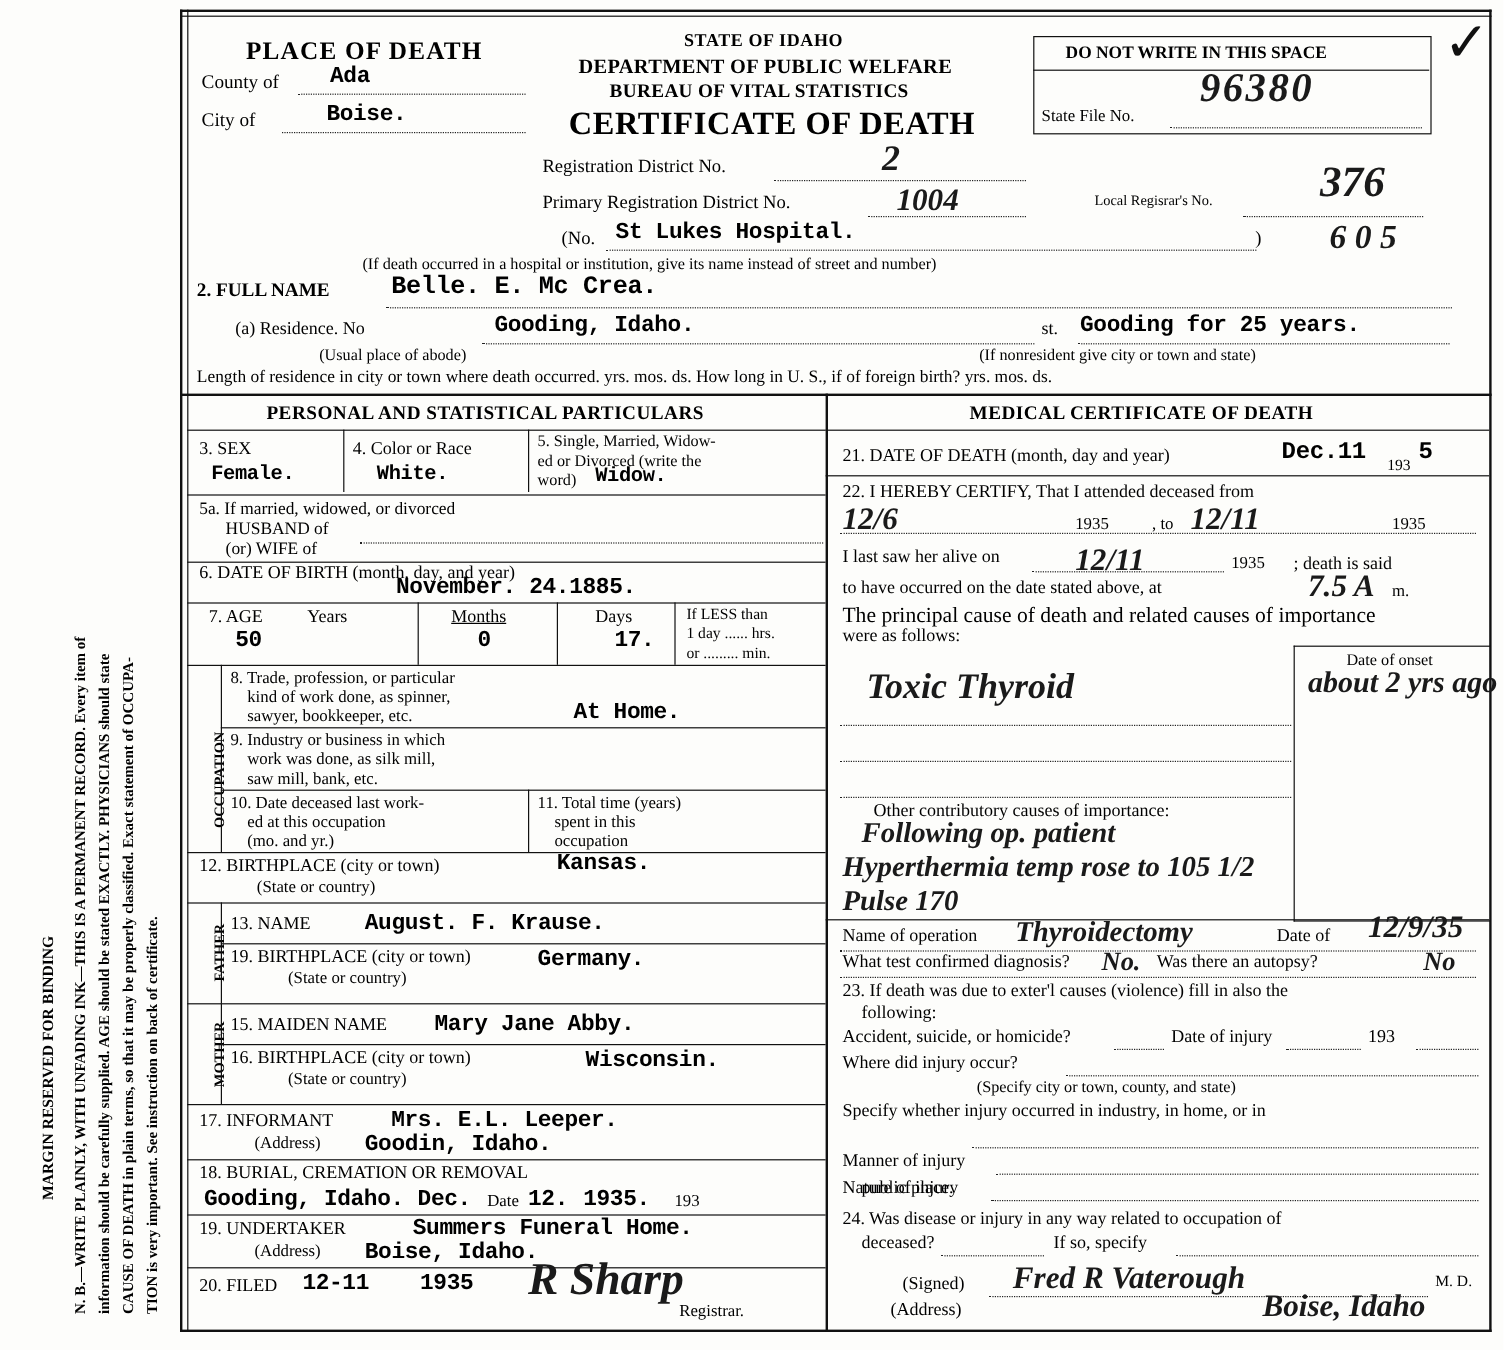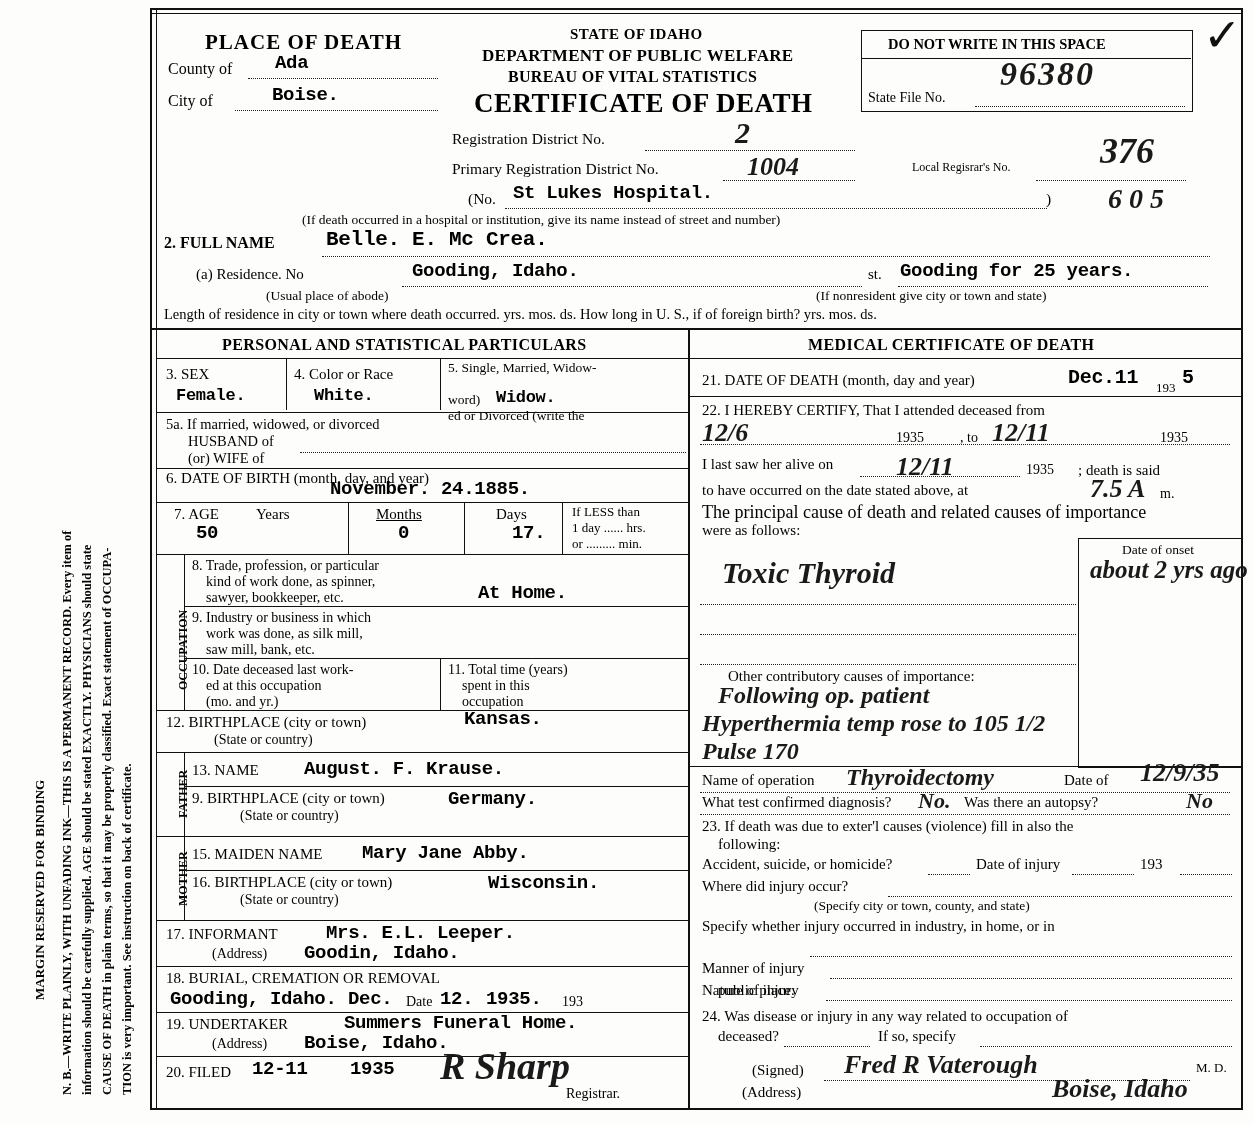--- a/index.html
+++ b/index.html
@@ -123,21 +123,21 @@
 
   <div class="t lbl" style="left:166px;top:366px;font-size:15px;">3.  SEX</div>
   <div class="t typed mid" style="left:176px;top:386px;">Female.</div>
   <div class="ln vln" style="left:286px;top:358px;height:52px;width:1.2px;"></div>
 
   <div class="t lbl" style="left:294px;top:366px;font-size:15px;">4.  Color or Race</div>
   <div class="t typed mid" style="left:314px;top:386px;">White.</div>
   <div class="ln vln" style="left:440px;top:358px;height:52px;width:1.2px;"></div>
 
   <div class="t lbl" style="left:448px;top:360px;font-size:13.5px;">5.  Single,  Married,  Widow-</div>
-  <div class="t lbl" style="left:448px;top:376px;font-size:13.5px;margin-top:32px;">ed or Divorced (write the</div>
+  <div class="t lbl" style="left:448px;top:376px;font-size:13.5px;">ed or Divorced (write the</div>
   <div class="t lbl" style="left:448px;top:392px;font-size:13.5px;">word)</div>
   <div class="t typed mid" style="left:496px;top:388px;">Widow.</div>
 
   <div class="ln hln" style="left:156px;top:412px;width:532px;height:1.2px;"></div>
 
   <div class="t lbl" style="left:166px;top:416px;font-size:14.5px;">5a.  If married, widowed, or divorced</div>
   <div class="t lbl" style="left:188px;top:433px;font-size:14.5px;">HUSBAND of</div>
   <div class="t lbl" style="left:188px;top:450px;font-size:14.5px;">(or) WIFE of</div>
   <div class="dot" style="left:300px;top:452px;width:386px;"></div>
   <div class="ln hln" style="left:156px;top:468px;width:532px;height:1.2px;"></div>
@@ -187,21 +187,21 @@
   <div class="t lbl" style="left:166px;top:714px;font-size:15px;">12. BIRTHPLACE (city or town)</div>
   <div class="t lbl" style="left:214px;top:732px;font-size:14px;">(State or country)</div>
   <div class="t typed" style="left:464px;top:708px;font-size:19px;">Kansas.</div>
   <div class="ln hln" style="left:156px;top:752px;width:532px;height:1.2px;"></div>
 
   <div class="occ-rot" style="left:176px;top:818px;">FATHER</div>
   <div class="ln vln" style="left:184px;top:752px;height:84px;width:1.2px;"></div>
   <div class="t lbl" style="left:192px;top:762px;font-size:15px;">13. NAME</div>
   <div class="t typed" style="left:304px;top:758px;font-size:19px;">August. F. Krause.</div>
   <div class="ln hln" style="left:184px;top:786px;width:504px;height:1.1px;"></div>
-  <div class="t lbl" style="left:192px;top:790px;font-size:15px;">9. BIRTHPLACE (city or town)</div>
+  <div class="t lbl" style="left:192px;top:790px;font-size:15px;">19. BIRTHPLACE (city or town)</div>
   <div class="t lbl" style="left:240px;top:808px;font-size:14px;">(State or country)</div>
   <div class="t typed" style="left:448px;top:788px;font-size:19px;">Germany.</div>
   <div class="ln hln" style="left:156px;top:836px;width:532px;height:1.2px;"></div>
 
   <div class="occ-rot" style="left:176px;top:906px;">MOTHER</div>
   <div class="ln vln" style="left:184px;top:836px;height:84px;width:1.2px;"></div>
   <div class="t lbl" style="left:192px;top:846px;font-size:15px;">15. MAIDEN NAME</div>
   <div class="t typed" style="left:362px;top:842px;font-size:19px;">Mary Jane Abby.</div>
   <div class="ln hln" style="left:184px;top:870px;width:504px;height:1.1px;"></div>
   <div class="t lbl" style="left:192px;top:874px;font-size:15px;">16. BIRTHPLACE (city or town)</div>

